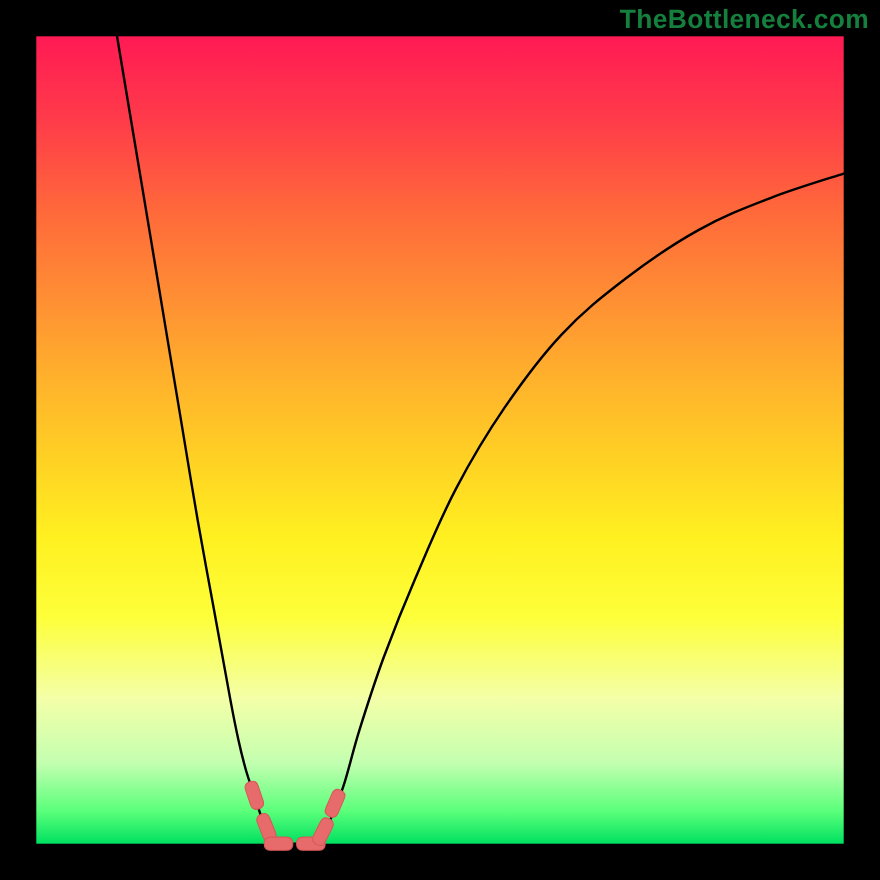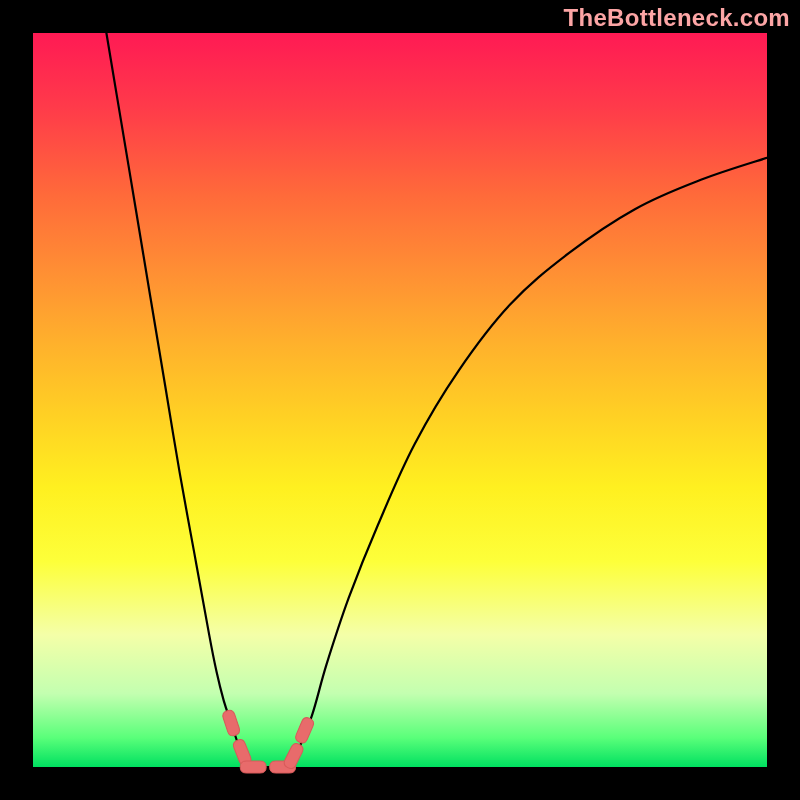--- a/index.html
+++ b/index.html
@@ -45,21 +45,21 @@
     height: 734px;
     overflow: visible;
   }
   .watermark {
     position: absolute;
     top: 4px;
     right: 10px;
     font-size: 24px;
     font-weight: 600;
     letter-spacing: 0.3px;
-    color: #fca5a5;
+    color: #15803d;
     user-select: none;
   }
   .curve {
     fill: none;
     stroke: #000;
     stroke-width: 2.2;
     stroke-linecap: round;
   }
   .markers path {
     fill: #e86b6b;

